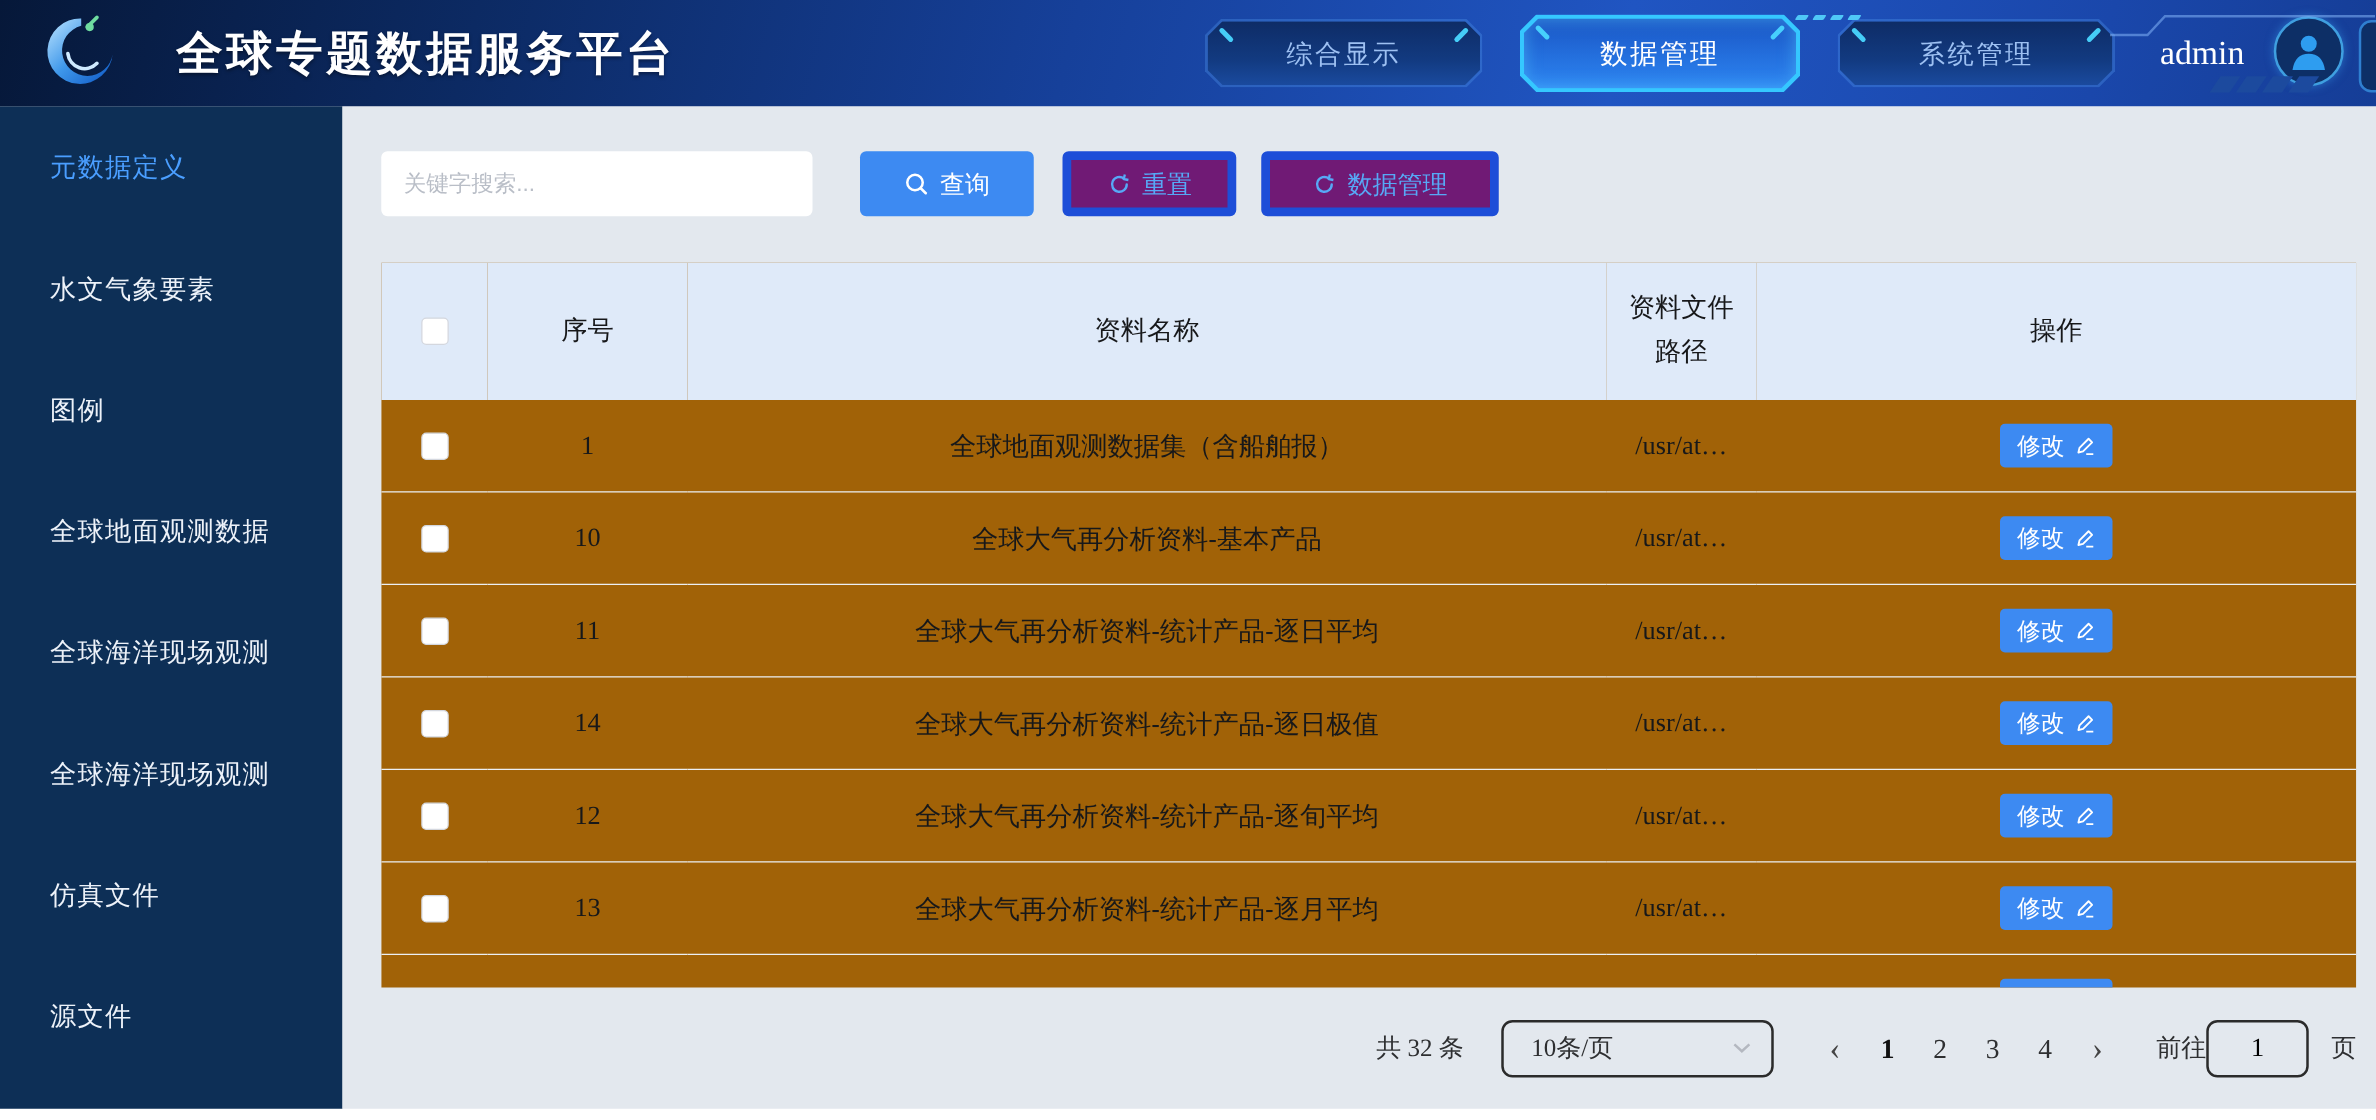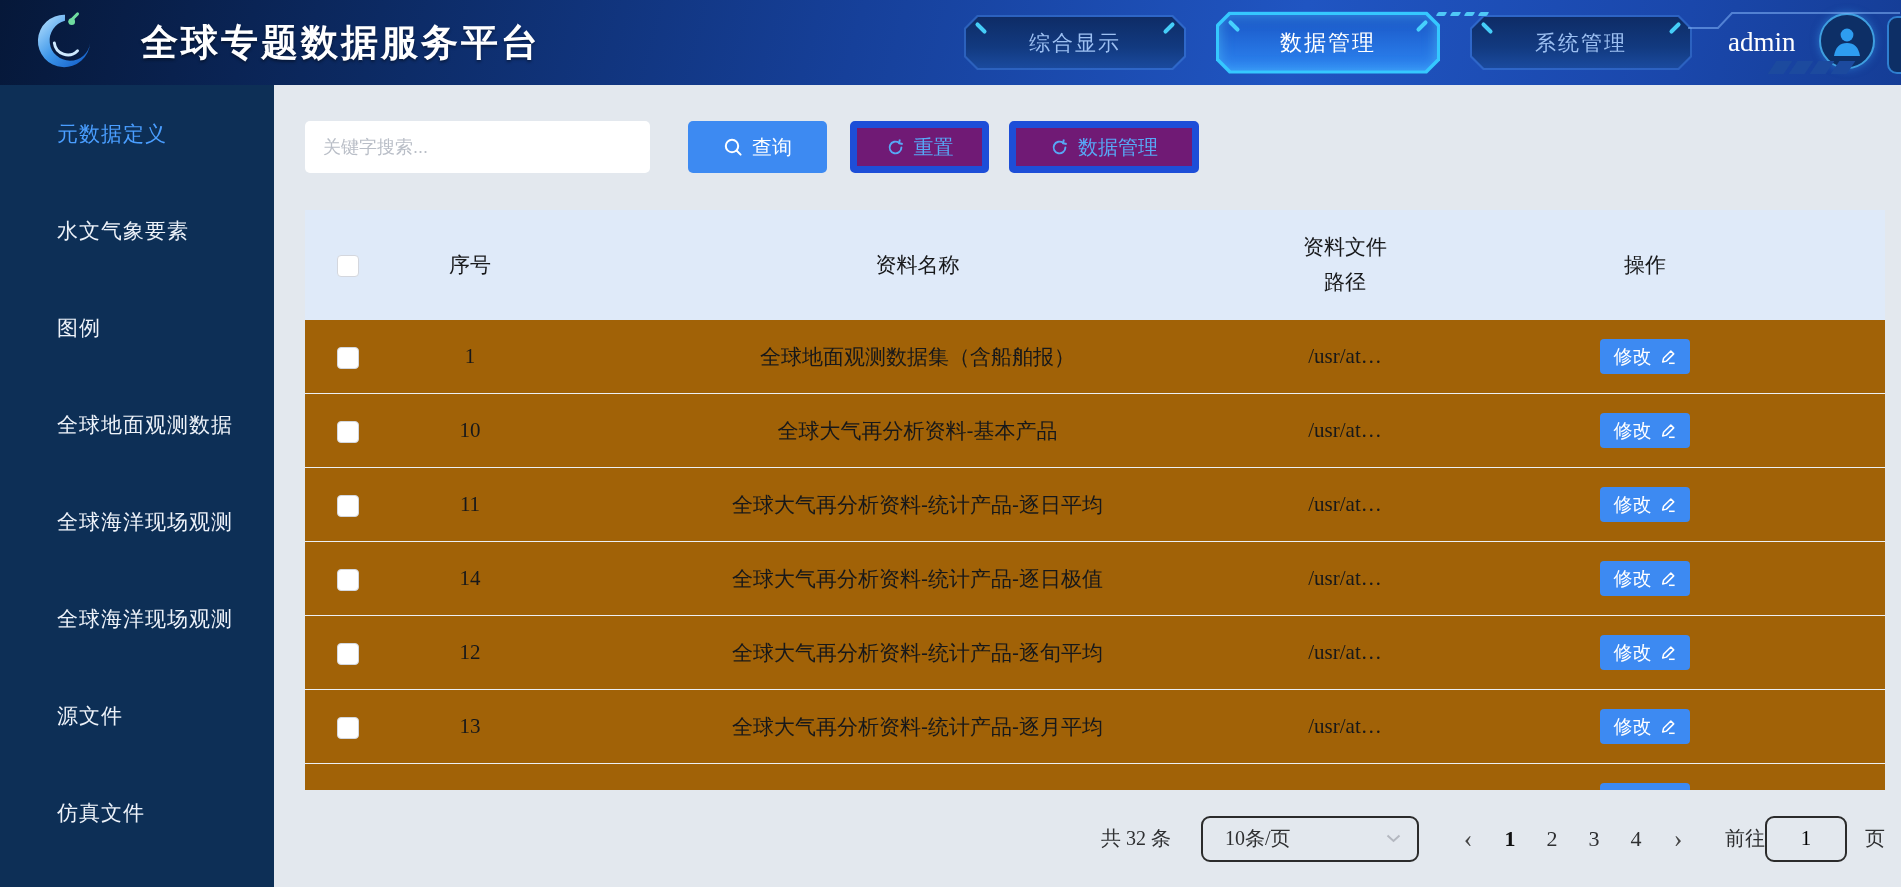--- a/index.html
+++ b/index.html
@@ -40,21 +40,21 @@
   .deco-dashes.top span{width:9px;height:4px;background:#4fc8f7;transform:skewX(-32deg);border-radius:1px;}
   .deco-dashes.bottom{left:1772px;top:61px;}
   .deco-dashes.bottom span{width:16px;height:13px;background:#1c4a9e;transform:skewX(-34deg);}
   .deco-sliver{position:absolute;left:1887px;top:16px;width:22px;height:54px;border-radius:10px;
     background:#0d2f66;border:2px solid #2f7fd0;}
 
   
   .body-row{display:flex;height:802px;}
   .sidebar{width:274px;background:var(--sidebar-bg,#0d2f56);flex:none;}
   .sidebar ul{list-style:none;margin:0;padding:0;}
-  .side-item{height:97px;display:flex;align-items:center;padding-left:57px;cursor:pointer;}
+  .side-item{height:97px;display:flex;align-items:center;padding-left:40px;cursor:pointer;}
   .side-label{font-size:21px;color:#edf2f9;letter-spacing:1px;}
   .side-item.active .side-label{color:var(--sidebar-active,#4a9eff);}
   .main{flex:1;background:var(--content-bg,#e3e8ee);display:flex;flex-direction:column;min-width:0;}
 
   
   .toolbar{margin:36px 0 0 31px;display:flex;align-items:center;height:52px;flex:none;}
   .search-input{width:345px;height:52px;box-sizing:border-box;border:none;border-radius:5px;background:#fff;
     padding:0 18px;font-size:18px;color:#a16207;outline:none;font-family:inherit;}
   .search-input::placeholder{color:#b9bec7;}
   .btn{display:flex;align-items:center;justify-content:center;gap:9px;height:52px;border-radius:5px;
@@ -187,24 +187,24 @@
           <li class="side-item">
     <span class="side-label">全球地面观测数据</span>
   </li>
           <li class="side-item">
     <span class="side-label">全球海洋现场观测</span>
   </li>
           <li class="side-item">
     <span class="side-label">全球海洋现场观测</span>
   </li>
           <li class="side-item">
+    <span class="side-label">仿真文件</span>
+  </li>
+          <li class="side-item">
     <span class="side-label">源文件</span>
-  </li>
-          <li class="side-item">
-    <span class="side-label">仿真文件</span>
   </li>
         </ul>
     </div>
 
     <div class="main">
 
       <div class="toolbar">
         <input class="search-input" type="text" placeholder="关键字搜索..." style="">
         <div class="btn btn-primary">
           <svg width="20" height="20" viewBox="0 0 20 20">

